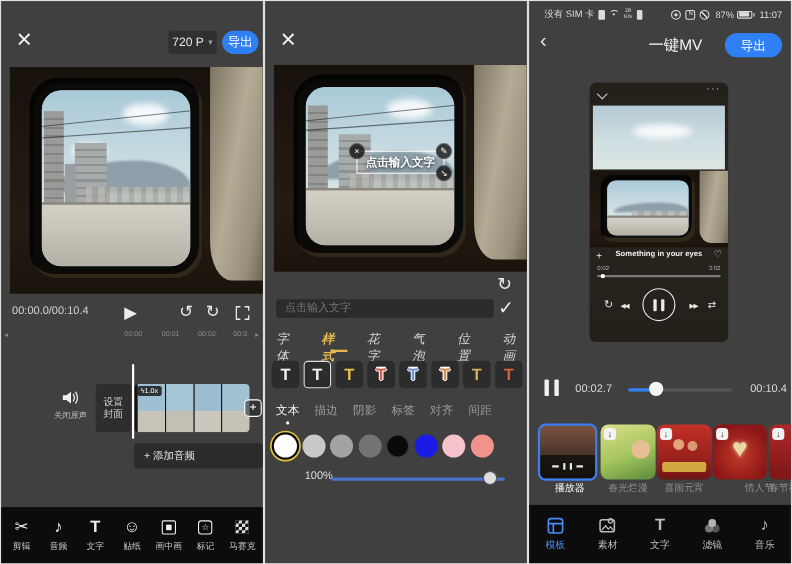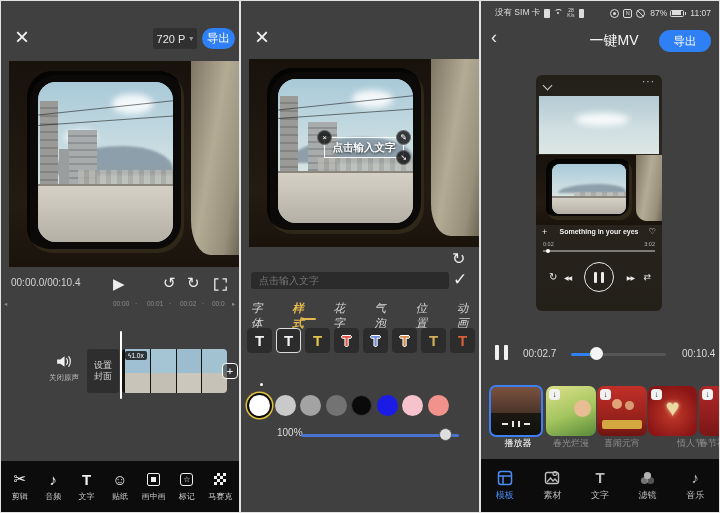--- a/index.html
+++ b/index.html
@@ -149,20 +149,23 @@
       <div style="flex:1;background:linear-gradient(180deg,#a5c4d4 0 55%,#c4bfb5 55% 100%);border-right:1.5px solid #17120d;"></div>
       <div style="flex:1;background:linear-gradient(180deg,#9cbdcf 0 55%,#ccc7bd 55% 100%);border-right:1.5px solid #17120d;"></div>
       <div style="flex:1;background:linear-gradient(180deg,#a2c2d2 0 55%,#c7c2b8 55% 100%);"></div>
     </div>
     <span class="abs" style="left:124px;top:350px;background:rgba(15,15,15,.8);border-radius:2px;padding:1px 3px;font-size:6.5px;color:#fff;">ϟ1.0x</span>
     <div class="abs" style="left:221px;top:362px;width:16px;height:16px;border:1.5px solid #fff;border-radius:4px;background:rgba(40,40,40,.55);display:flex;align-items:center;justify-content:center;font-size:11px;color:#fff;">
       <span>+</span>
     </div>
     <div class="abs" style="left:119px;top:330px;width:2px;height:68px;background:#fff;border-radius:1px;"></div>
 
+    <div class="abs" style="left:121px;top:402px;width:117px;height:23px;background:#2b2b2b;border-radius:3px;display:flex;align-items:center;">
+      <span style="padding-left:9px;font-size:9.5px;color:#e2e2e2;">+ 添加音频</span>
+    </div>
 
     <div class="toolbar">
       <div class="tb-item">
           <span class="tb-ic">✂</span>
           <span class="tb-lb">剪辑</span>
         </div>
       <div class="tb-item">
           <span class="tb-ic">♪</span>
           <span class="tb-lb">音频</span>
         </div>
@@ -263,20 +266,28 @@
           <span class="tletter ol" style="color: rgb(216, 140, 74);">T</span>
         </button>
       <button class="tbox">
           <span class="tletter" style="color: rgb(212, 175, 90);">T</span>
         </button>
       <button class="tbox">
           <span class="tletter" style="color: rgb(217, 96, 56);">T</span>
         </button>
     </div>
 
+    <div class="subtabs" style="left:10px;top:365px;">
+      <span class="active">文本</span>
+      <span>描边</span>
+      <span>阴影</span>
+      <span>标签</span>
+      <span>对齐</span>
+      <span>间距</span>
+    </div>
     <div class="abs" style="left:19px;top:382px;width:3px;height:3px;border-radius:50%;background:#fff;"></div>
 
     <div class="abs" style="left:8px;top:394px;display:flex;gap:4.5px;">
       <span class="swatch sel" style="background: rgb(255, 255, 255);"></span>
       <span class="swatch" style="background: rgb(201, 201, 201);"></span>
       <span class="swatch" style="background: rgb(163, 163, 163);"></span>
       <span class="swatch" style="background: rgb(115, 115, 115);"></span>
       <span class="swatch dark" style="background: rgb(10, 10, 10);"></span>
       <span class="swatch" style="background: rgb(27, 27, 230);"></span>
       <span class="swatch" style="background: rgb(246, 195, 204);"></span>

